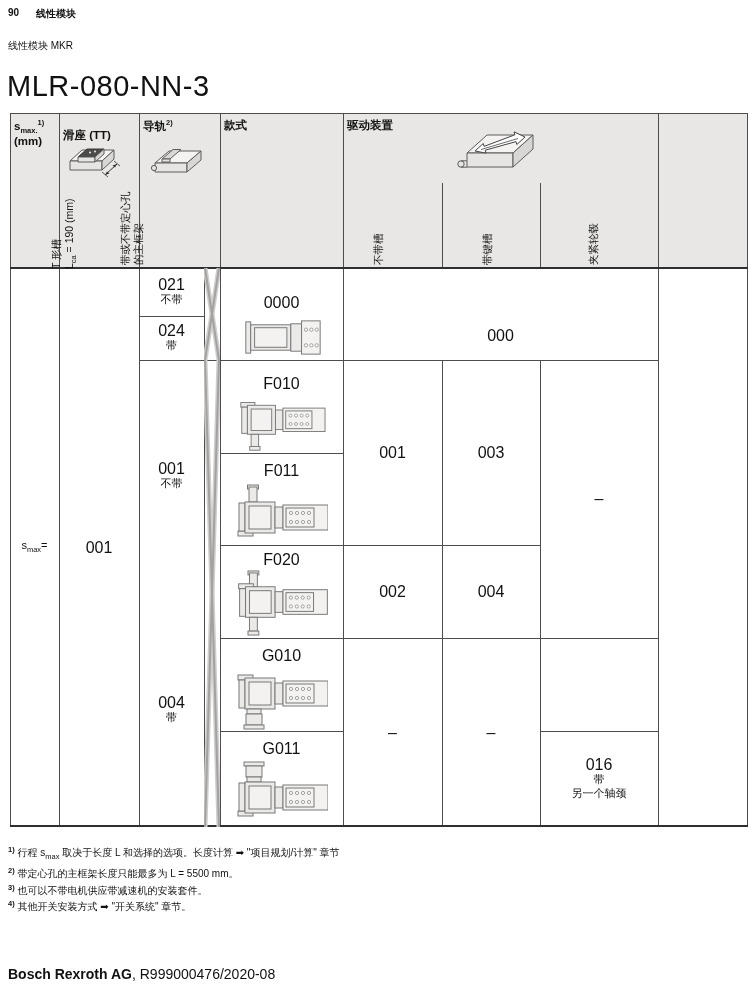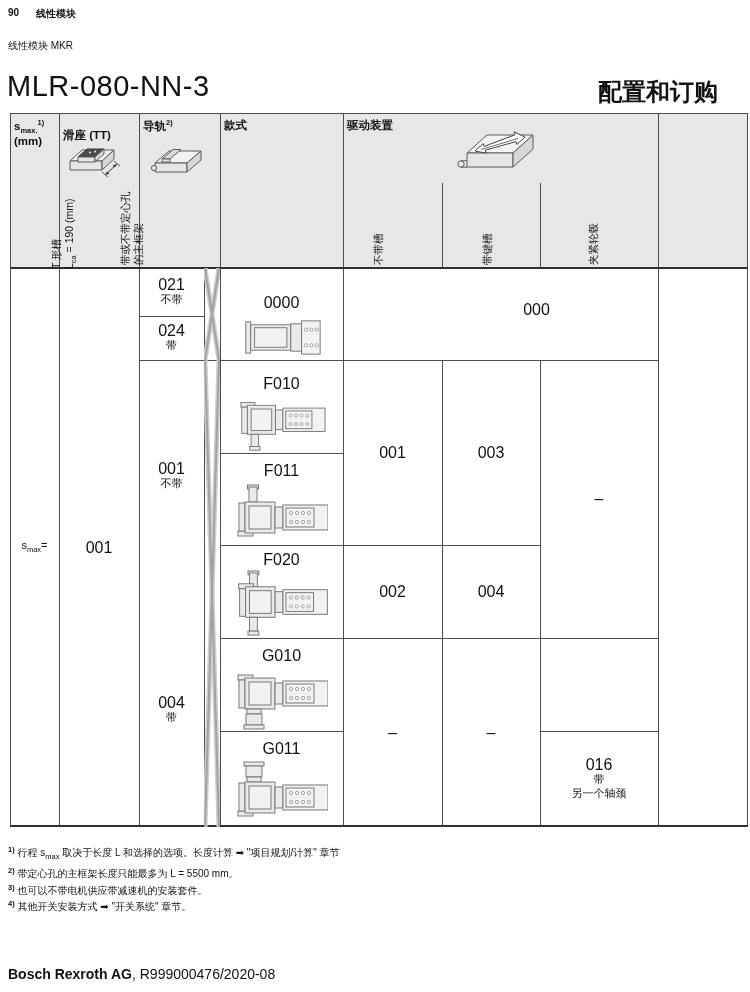--- a/index.html
+++ b/index.html
@@ -44,21 +44,20 @@
 </style>
 </head>
 <body>
 
 <div class="page">
 
   <div class="abs b t12" style="left:8px; top:7px;">90</div>
   <div class="abs b t12" style="left:36px; top:7px;">线性模块</div>
   <div class="abs t12" style="left:8px; top:39px;">线性模块 MKR</div>
   <div class="abs title" style="left:7px; top:70px;text-align:right;">MLR-080-NN-3</div>
-  <div class="abs title-right" style="right:32px; top:76px;">配置和订购</div>
 
   <div class="table">
 
     <svg class="gridsvg" width="738" height="714" style="shape-rendering:crispEdges;">
       <rect x="0" y="0" width="738" height="155" fill="#e8e7e5"></rect>
       <rect x="0.5" y="0.5" width="737" height="713" fill="none" stroke="#4d4d4d"></rect>
       <g stroke="#4d4d4d" stroke-width="1">
         <line x1="49.5" y1="0" x2="49.5" y2="714"></line>
         <line x1="129.5" y1="0" x2="129.5" y2="714"></line>
         <line x1="210.5" y1="0" x2="210.5" y2="714"></line>
@@ -309,21 +308,21 @@
           <circle class="draw-h" cx="61" cy="33" r="1.6"></circle>
           <circle class="draw-h" cx="67" cy="33" r="1.6"></circle>
           <circle class="draw-h" cx="73" cy="33" r="1.6"></circle>
         <circle class="draw-h" cx="55" cy="42" r="1.6"></circle>
           <circle class="draw-h" cx="61" cy="42" r="1.6"></circle>
           <circle class="draw-h" cx="67" cy="42" r="1.6"></circle>
           <circle class="draw-h" cx="73" cy="42" r="1.6"></circle>
       </svg>
     </div>
 
-    <div class="cell start" style="left:333px; top:155px; width:315px; height:92px; padding-top:35px;margin-left:36px;">
+    <div class="cell start" style="left:333px; top:155px; width:315px; height:92px; padding-top:61px;">
       <div class="code">000</div>
     </div>
     <div class="cell" style="left:333px; top:247px; width:99px; height:185px;">
       <div class="code">001</div>
     </div>
     <div class="cell" style="left:432px; top:247px; width:98px; height:185px;">
       <div class="code">003</div>
     </div>
     <div class="cell" style="left:530px; top:247px; width:118px; height:278px;">
       <div class="code">–</div>

